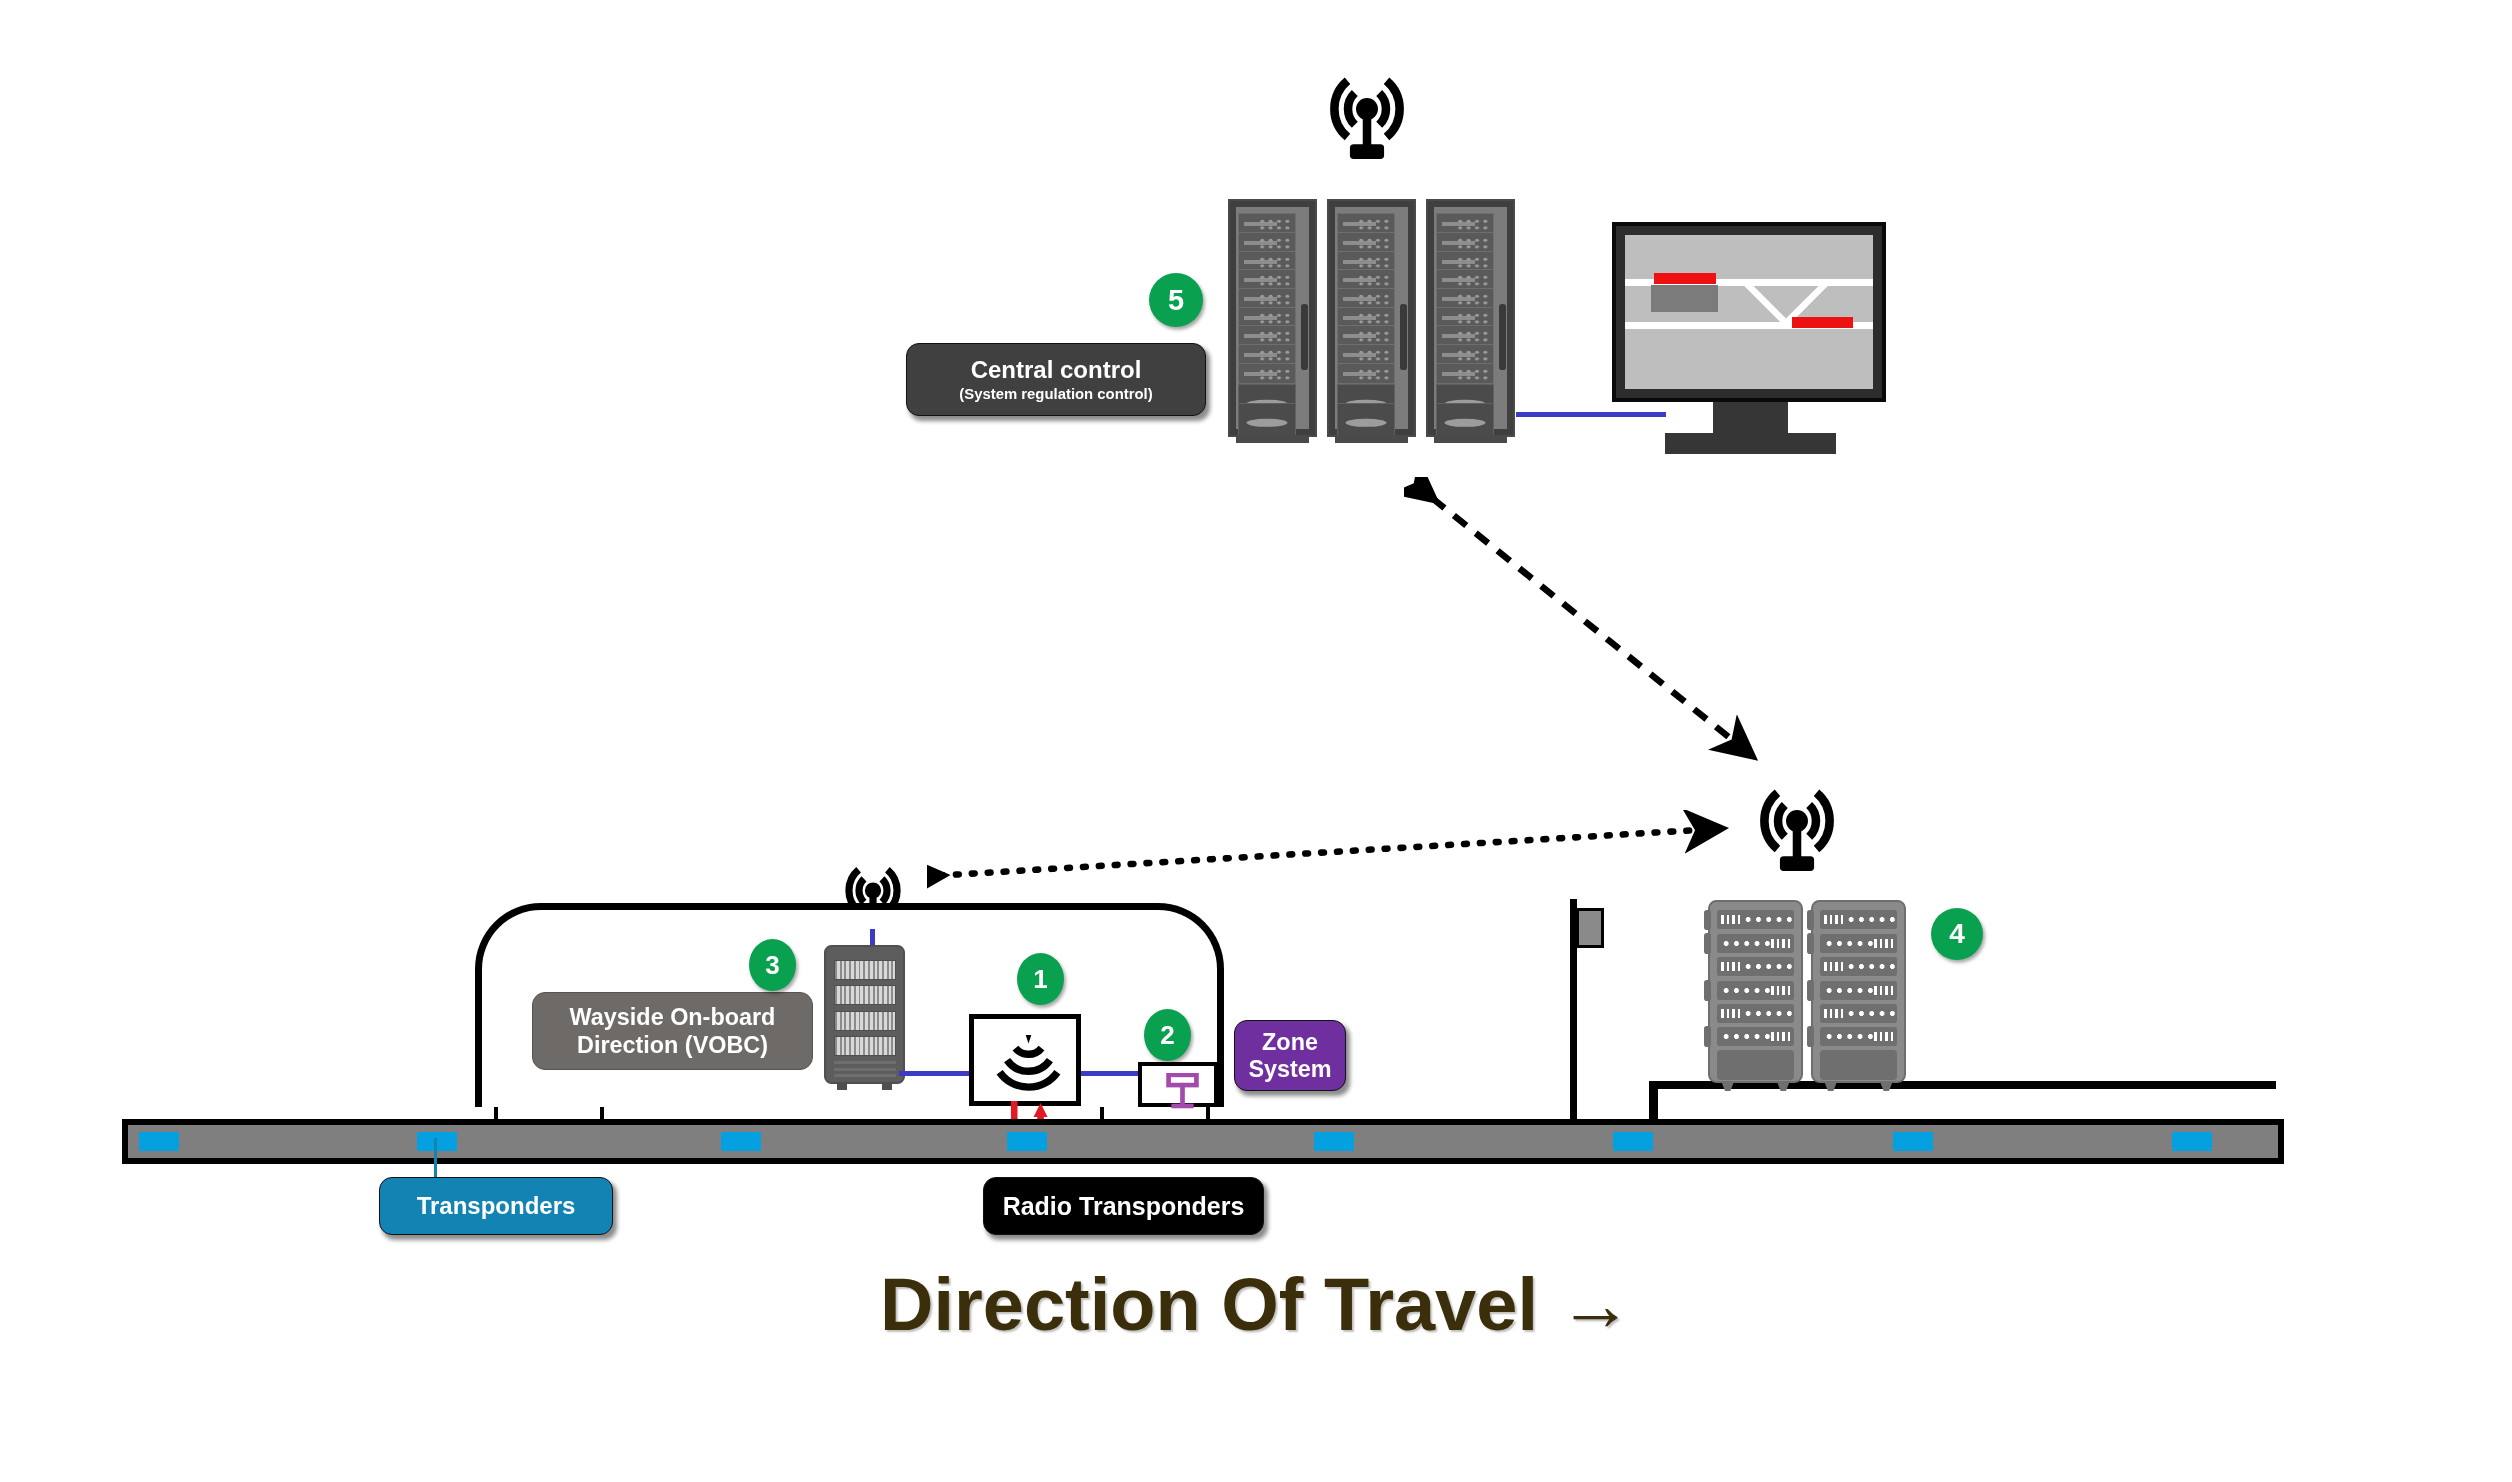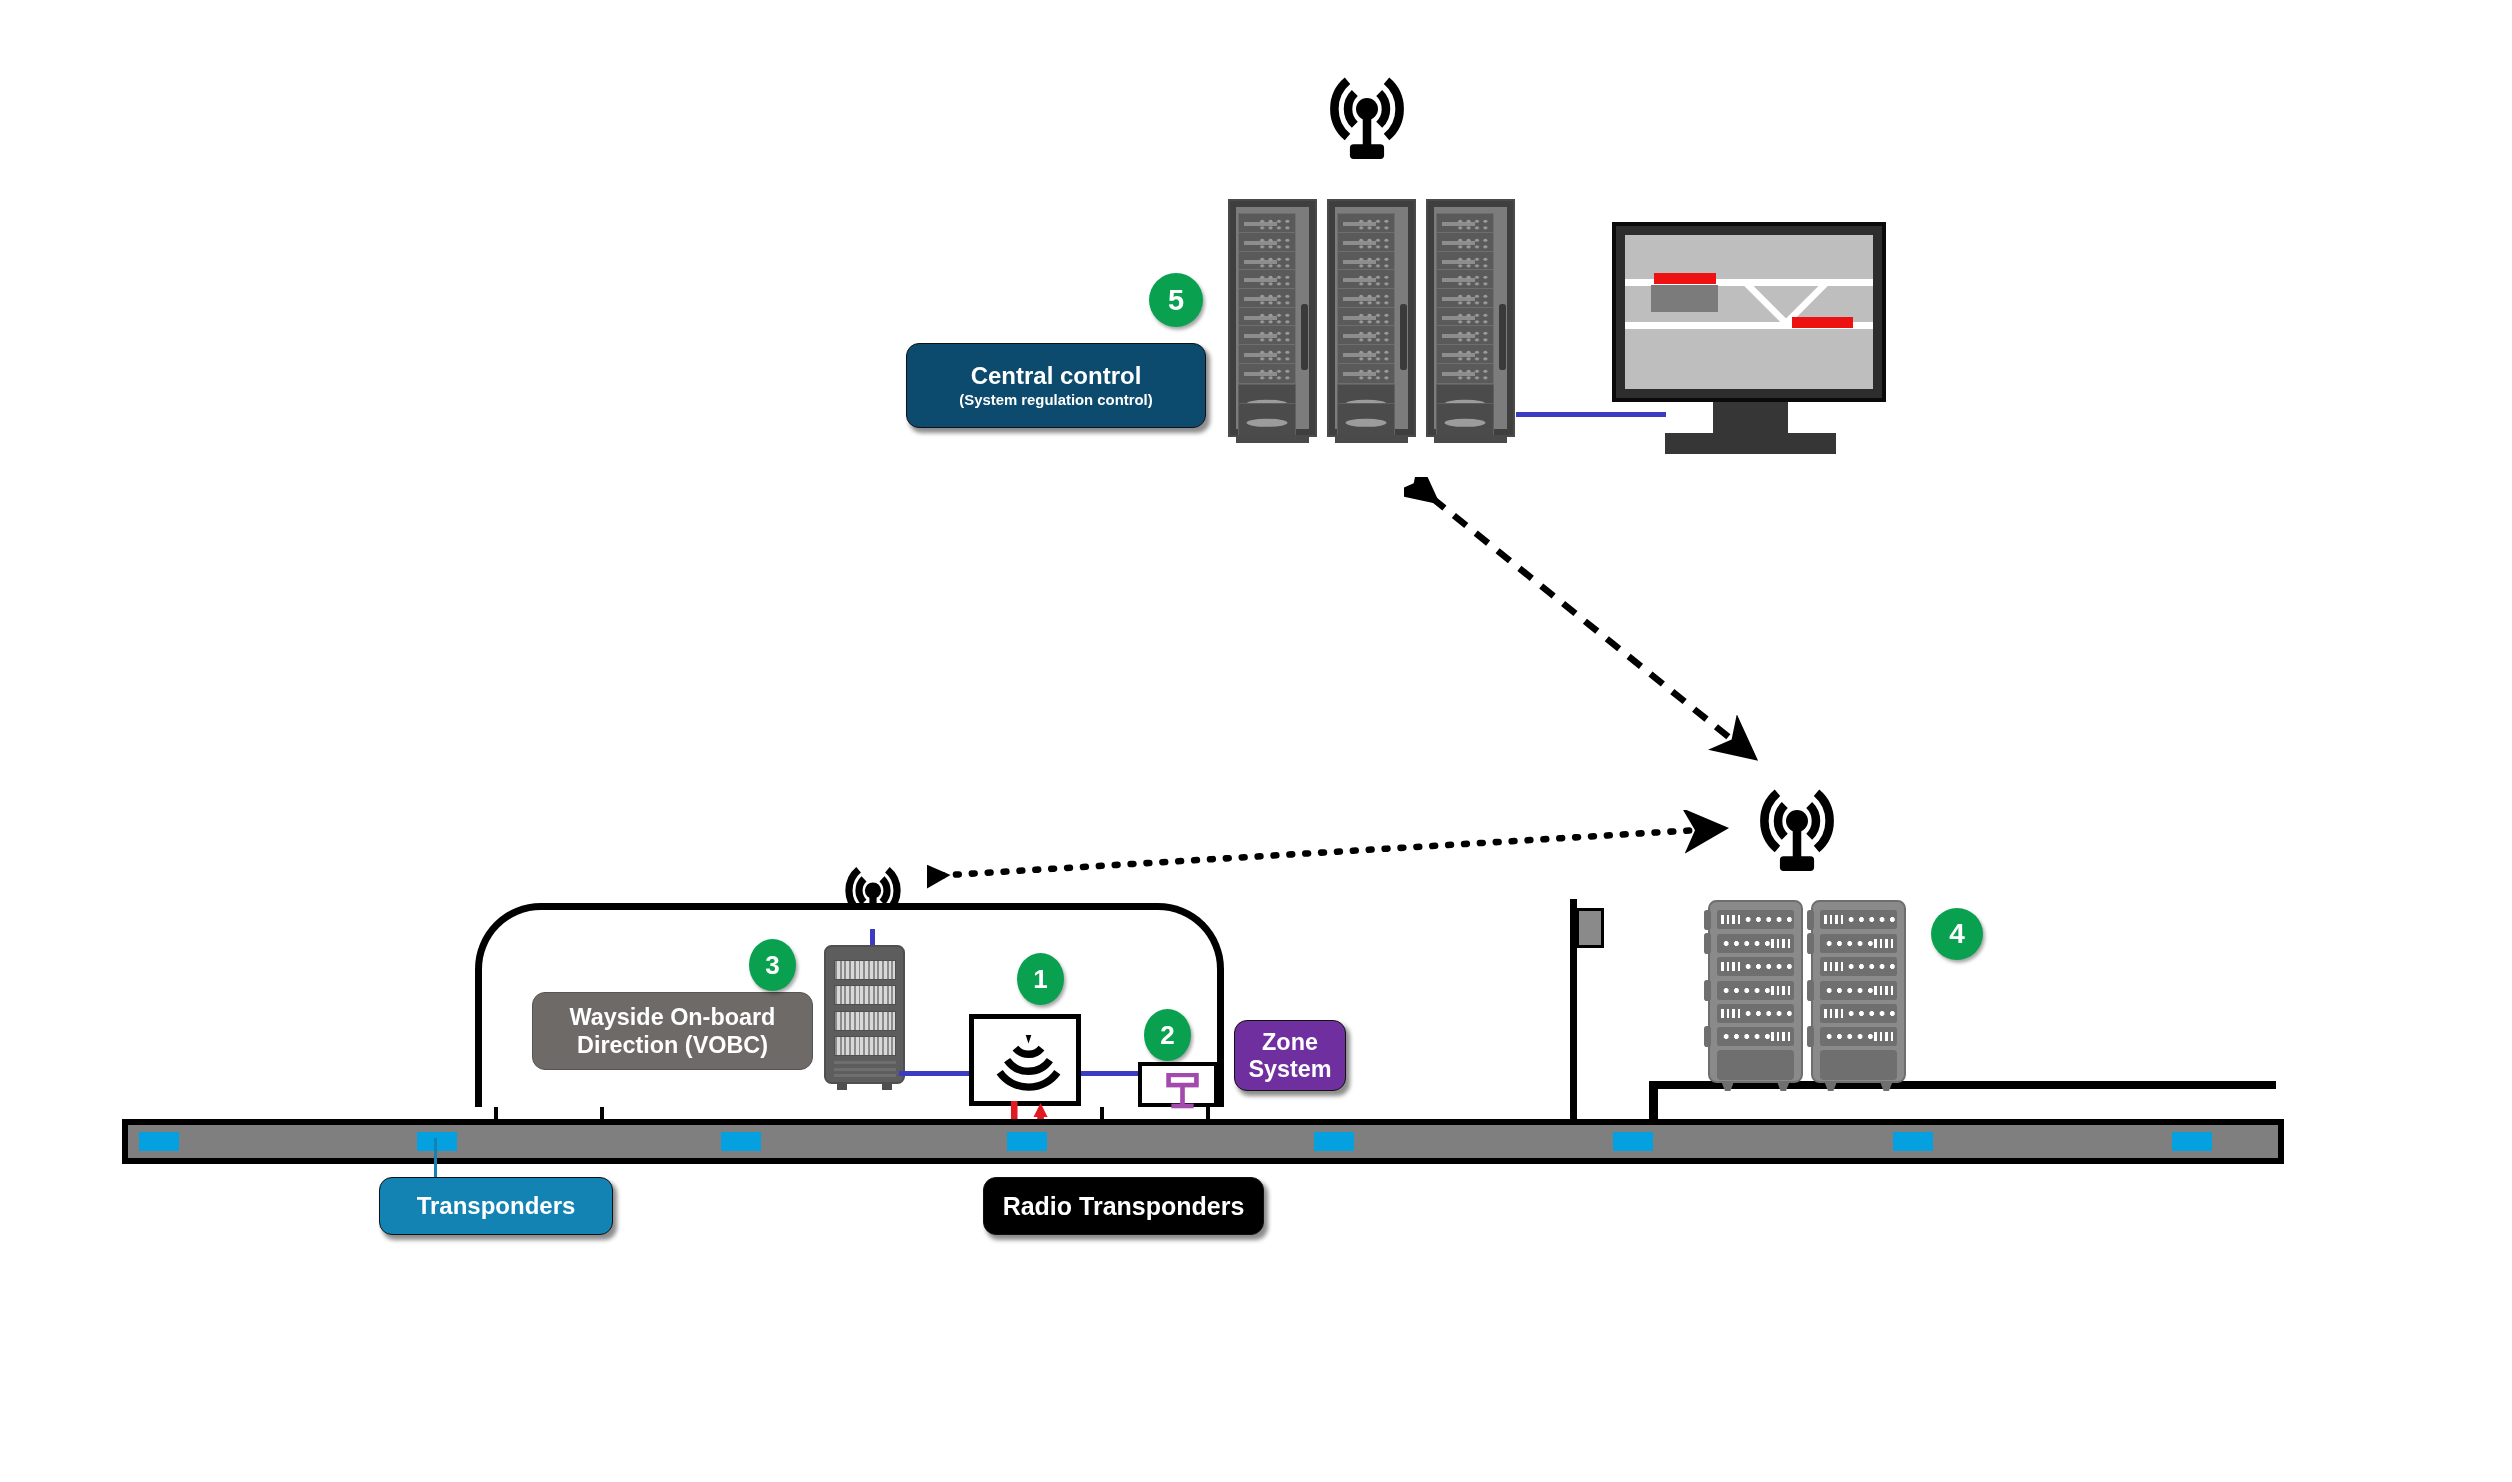--- a/index.html
+++ b/index.html
@@ -279,21 +279,21 @@
         <div class="abs" style="left:26px;top:50px;width:67px;height:27px;background:#7b7b7b;"></div>
 
         <div class="abs" style="left:29px;top:38px;width:62px;height:10.3px;background:#ee1111;"></div>
         <div class="abs" style="left:167px;top:82px;width:61px;height:10.3px;background:#ee1111;"></div>
       </div>
     </div>
     <div class="mon-neck" style="left:101px;top:180px;width:75px;height:38px;"></div>
     <div class="mon-base" style="left:53px;top:211px;width:171px;height:20.6px;"></div>
   </div>
 
-  <div class="pill" style="left:906px;top:343px;width:300px;height:85px;background:#0c4a6e;font-size:24px;">
+  <div class="pill" style="left:906px;top:343px;width:300px;height:73px;background:#404040;font-size:24px;">
     <span class="main">Central control</span>
     <span class="sub">(System regulation control)</span>
   </div>
 
   <div class="badge" style="left:1149px;top:273px;width:54px;height:54px;font-size:29px;">
     <span>5</span>
   </div>
 
 
   <div class="dot-arrow abs" style="left:1404px;top:477px;width:374px;height:300px;">
@@ -529,15 +529,18 @@
   <div class="leader" style="left:434px;top:1138px;height:89px;"></div>
 
   <div class="pill" style="left:379px;top:1177px;width:234px;height:58px;background:#1383b4;font-size:24px;">
     <span class="main">Transponders</span>
   </div>
 
   <div class="pill" style="left:983px;top:1177px;width:281px;height:58px;background:#000000;font-size:25px;">
     <span class="main">Radio Transponders</span>
   </div>
 
+  <div class="title" style="left:880px;top:1262px;font-size:74px;">
+    <span>Direction Of Travel →</span>
+  </div>
 
 </div>
 
 
 </body></html>

